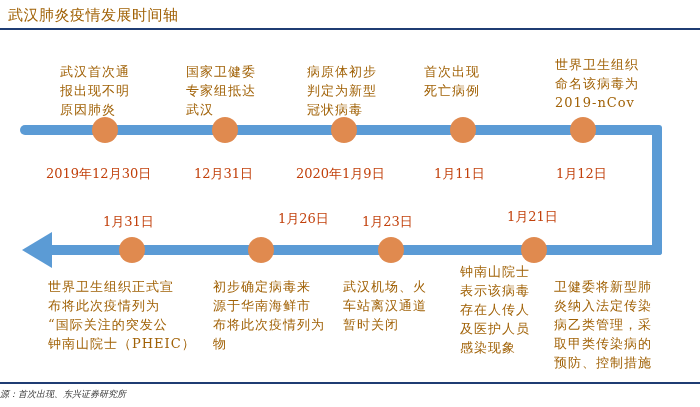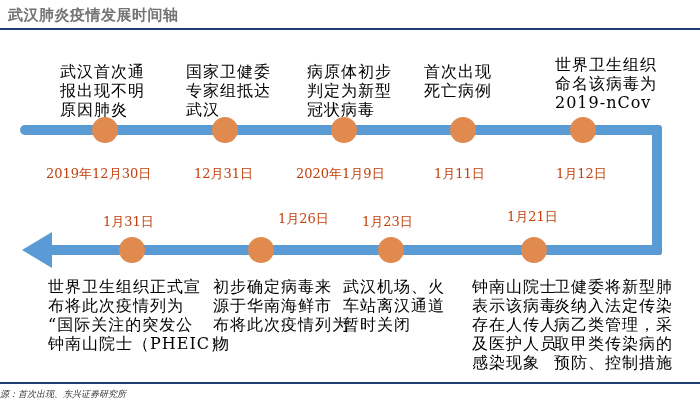--- a/index.html
+++ b/index.html
@@ -1,26 +1,26 @@
 <!DOCTYPE html>
 <html><head>
 <meta charset="utf-8">
 <style>
   html, body { margin:0; padding:0; }
   body { width:700px; height:407px; background:#ffffff; position:relative; overflow:hidden;
          font-family: "DejaVu Serif", "Liberation Serif", serif; color:#222; }
   .title { position:absolute; left:8px; top:6px; font-family:"DejaVu Sans","Liberation Sans",sans-serif;
-           font-weight:bold; font-size:15px; color:#737373; letter-spacing:0.5px; }
+           font-weight:normal; font-size:15px; color:#a16207; letter-spacing:0.5px; }
   .title-rule { position:absolute; left:0; top:28px; width:700px; height:2px; background:#1f3c73; }
   .bottom-rule { position:absolute; left:0; top:382px; width:700px; height:2px; background:#1f3c73; }
   .source { position:absolute; left:0px; top:388px; font-size:9px; font-style:italic; color:#333;
             font-family:"DejaVu Sans","Liberation Sans",sans-serif; }
   .line { position:absolute; background:#5b9bd5; }
   .dot { position:absolute; width:26px; height:26px; border-radius:50%; background:#e08a4f; }
-  .desc { position:absolute; font-size:16px; line-height:19px; white-space:pre-line; color:#000000; letter-spacing:1px; }
+  .desc { position:absolute; font-size:13px; line-height:19px; white-space:pre-line; color:#a16207; letter-spacing:1px; }
   .date { position:absolute; font-size:13px; color:#c2410c; white-space:nowrap; }
   .arrowhead { position:absolute; left:22px; top:232px; width:0; height:0;
                border-top:18px solid transparent; border-bottom:18px solid transparent;
                border-right:30px solid #5b9bd5; }
 </style>
 </head>
 <body>
 
 <div class="title">武汉肺炎疫情发展时间轴</div>
 <div class="title-rule"></div>
@@ -54,21 +54,21 @@
 <div class="date" style="left:434px; top:165px;">1月11日</div>
 
 <div class="desc" style="left:555px; top:55px;">世界卫生组织
 命名该病毒为
 2019-nCov</div>
 <div class="dot" style="left:570px; top:117px;"></div>
 <div class="date" style="left:556px; top:165px;">1月12日</div>
 
 <div class="date" style="left:507px; top:208px;">1月21日</div>
 <div class="dot" style="left:521px; top:237px;"></div>
-<div class="desc" style="left:460px; top:277px;margin-left:12px;">钟南山院士
+<div class="desc" style="left:460px; top:262px;">钟南山院士
 表示该病毒
 存在人传人
 及医护人员
 感染现象</div>
 <div class="desc" style="left:554px; top:277px;">卫健委将新型肺
 炎纳入法定传染
 病乙类管理，采
 取甲类传染病的
 预防、控制措施</div>
 

